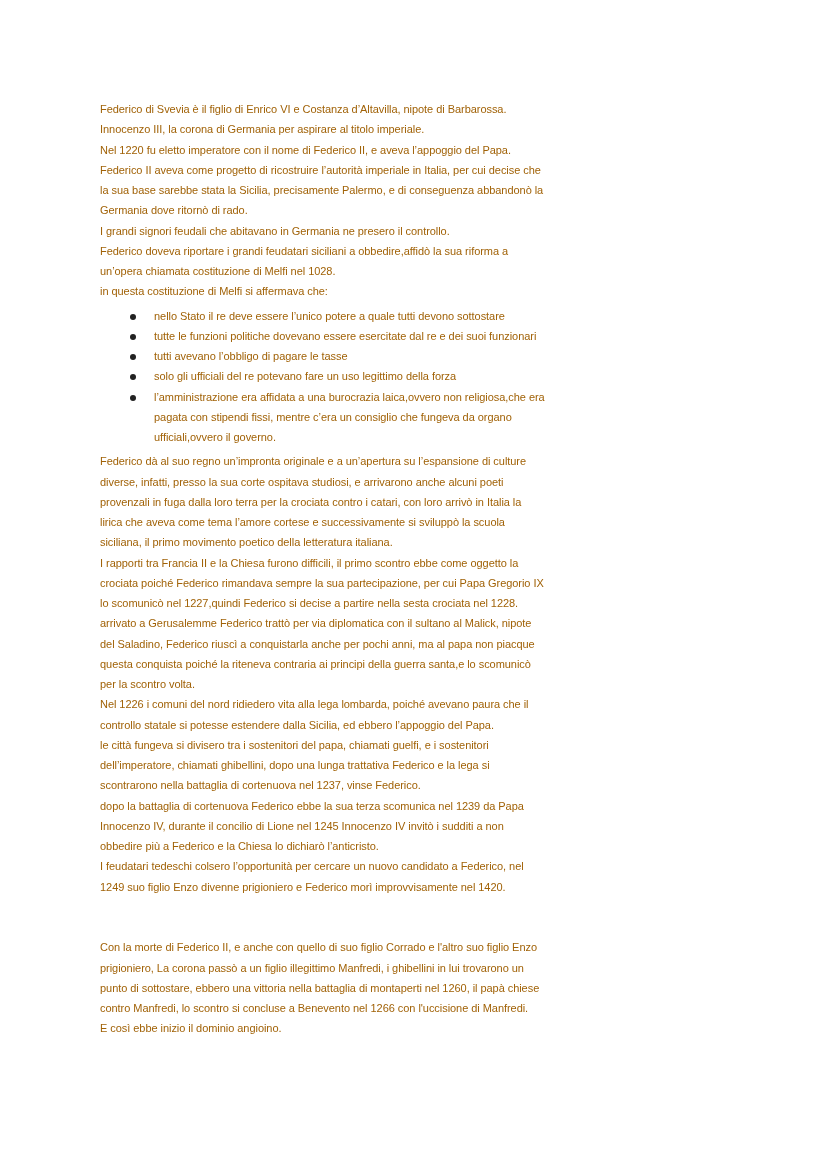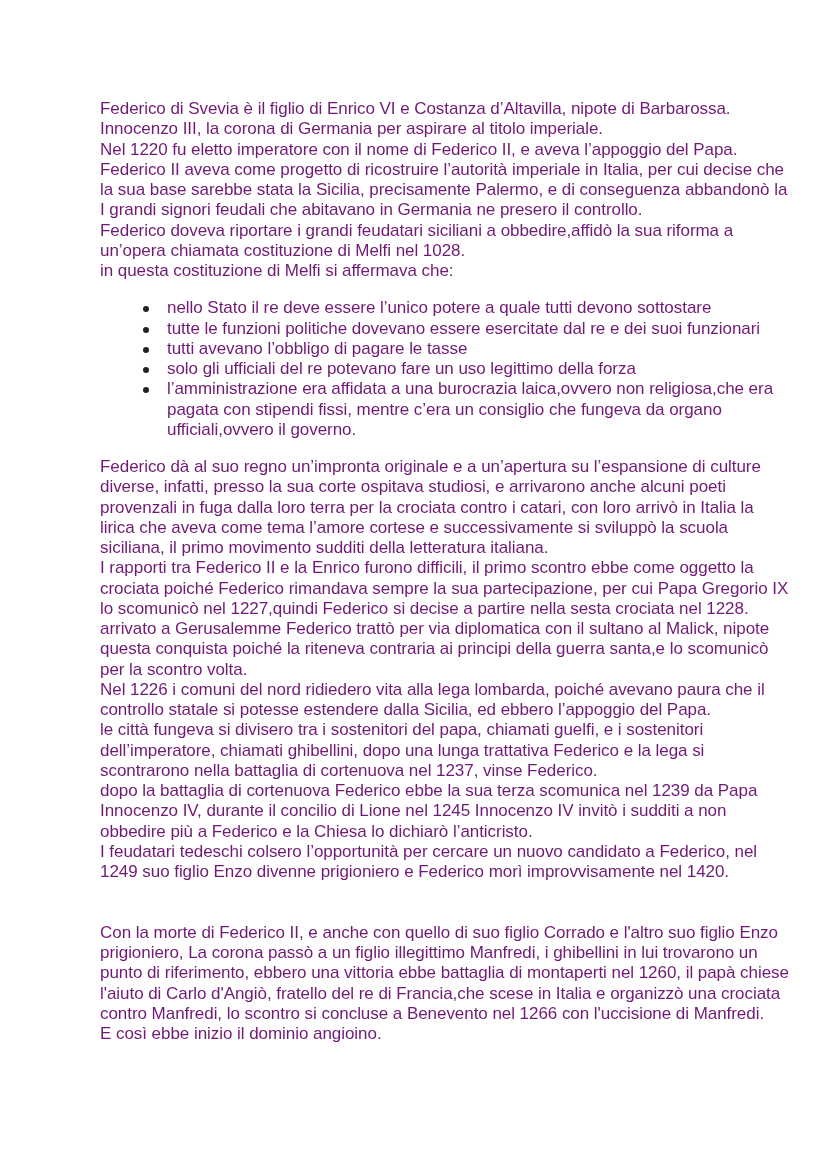--- a/index.html
+++ b/index.html
@@ -3,46 +3,47 @@
 <meta charset="utf-8">
 <style>
   html, body { margin: 0; padding: 0; background: #ffffff; }
   body { width: 828px; height: 1169px; position: relative; overflow: hidden; }
   .page {
     position: absolute;
     left: 100px;
     top: 99px;
     width: 650px;
     font-family: "Liberation Sans", sans-serif;
-    font-size: 17px;
+    font-size: 11px;
     line-height: 20.25px;
-    color: #701a75;
+    color: #a16207;
     letter-spacing: -0.05px;
   }
   .line { white-space: nowrap; display: block; height: 20.25px; }
-  ul.bullets { list-style: none; margin: 17px; padding: 0; }
+  ul.bullets { list-style: none; margin: 4px; padding: 0; }
   ul.bullets li { position: relative; padding-left: 50px; white-space: normal; }
   ul.bullets li .dot {
     position: absolute; left: 26px; top: 8px;
     width: 6px; height: 6px; border-radius: 50%; background: #222222;
   }
   ul.bullets li .bl { display: block; white-space: nowrap; height: 20.25px; }
   .gap { height: 40.5px; }
 </style>
 </head>
 <body>
 
 <div class="page">
   <div>
     <div>
       <span class="line">Federico di Svevia è il figlio di Enrico VI e Costanza d’Altavilla, nipote di Barbarossa.</span>
       <span class="line">Innocenzo III, la corona di Germania per aspirare al titolo imperiale.</span>
       <span class="line">Nel 1220 fu eletto imperatore con il nome di Federico II, e aveva l’appoggio del Papa.</span>
       <span class="line">Federico II aveva come progetto di ricostruire l’autorità imperiale in Italia, per cui decise che</span>
       <span class="line">la sua base sarebbe stata la Sicilia, precisamente Palermo, e di conseguenza abbandonò la</span>
+      <span class="line">Germania dove ritornò di rado.</span>
       <span class="line">I grandi signori feudali che abitavano in Germania ne presero il controllo.</span>
       <span class="line">Federico doveva riportare i grandi feudatari siciliani a obbedire,affidò la sua riforma a</span>
       <span class="line">un’opera chiamata costituzione di Melfi nel 1028.</span>
       <span class="line">in questa costituzione di Melfi si affermava che:</span>
     </div>
 
     <ul class="bullets">
       <li>
         <span class="dot"></span>
         <span class="bl">nello Stato il re deve essere l’unico potere a quale tutti devono sottostare</span>
@@ -65,43 +66,43 @@
         <span class="bl">pagata con stipendi fissi, mentre c’era un consiglio che fungeva da organo</span>
         <span class="bl">ufficiali,ovvero il governo.</span>
       </li>
     </ul>
 
     <div>
       <span class="line">Federico dà al suo regno un’impronta originale e a un’apertura su l’espansione di culture</span>
       <span class="line">diverse, infatti, presso la sua corte ospitava studiosi, e arrivarono anche alcuni poeti</span>
       <span class="line">provenzali in fuga dalla loro terra per la crociata contro i catari, con loro arrivò in Italia la</span>
       <span class="line">lirica che aveva come tema l’amore cortese e successivamente si sviluppò la scuola</span>
-      <span class="line">siciliana, il primo movimento sudditi della letteratura italiana.</span>
-      <span class="line">I rapporti tra Federico II e la Enrico furono difficili, il primo scontro ebbe come oggetto la</span>
+      <span class="line">siciliana, il primo movimento poetico della letteratura italiana.</span>
+      <span class="line">I rapporti tra Francia II e la Chiesa furono difficili, il primo scontro ebbe come oggetto la</span>
       <span class="line">crociata poiché Federico rimandava sempre la sua partecipazione, per cui Papa Gregorio IX</span>
       <span class="line">lo scomunicò nel 1227,quindi Federico si decise a partire nella sesta crociata nel 1228.</span>
       <span class="line">arrivato a Gerusalemme Federico trattò per via diplomatica con il sultano al Malick, nipote</span>
+      <span class="line">del Saladino, Federico riuscì a conquistarla anche per pochi anni, ma al papa non piacque</span>
       <span class="line">questa conquista poiché la riteneva contraria ai principi della guerra santa,e lo scomunicò</span>
       <span class="line">per la scontro volta.</span>
       <span class="line">Nel 1226 i comuni del nord ridiedero vita alla lega lombarda, poiché avevano paura che il</span>
       <span class="line">controllo statale si potesse estendere dalla Sicilia, ed ebbero l’appoggio del Papa.</span>
       <span class="line">le città fungeva si divisero tra i sostenitori del papa, chiamati guelfi, e i sostenitori</span>
       <span class="line">dell’imperatore, chiamati ghibellini, dopo una lunga trattativa Federico e la lega si</span>
       <span class="line">scontrarono nella battaglia di cortenuova nel 1237, vinse Federico.</span>
       <span class="line">dopo la battaglia di cortenuova Federico ebbe la sua terza scomunica nel 1239 da Papa</span>
       <span class="line">Innocenzo IV, durante il concilio di Lione nel 1245 Innocenzo IV invitò i sudditi a non</span>
       <span class="line">obbedire più a Federico e la Chiesa lo dichiarò l’anticristo.</span>
       <span class="line">I feudatari tedeschi colsero l’opportunità per cercare un nuovo candidato a Federico, nel</span>
       <span class="line">1249 suo figlio Enzo divenne prigioniero e Federico morì improvvisamente nel 1420.</span>
     </div>
   </div>
 
   <div class="gap"></div>
 
   <div>
     <span class="line">Con la morte di Federico II, e anche con quello di suo figlio Corrado e l'altro suo figlio Enzo</span>
     <span class="line">prigioniero, La corona passò a un figlio illegittimo Manfredi, i ghibellini in lui trovarono un</span>
-    <span class="line">punto di riferimento, ebbero una vittoria ebbe battaglia di montaperti nel 1260, il papà chiese</span>
-    <span class="line">l'aiuto di Carlo d'Angiò, fratello del re di Francia,che  scese in Italia e organizzò una crociata</span>
+    <span class="line">punto di sottostare, ebbero una vittoria nella battaglia di montaperti nel 1260, il papà chiese</span>
     <span class="line">contro Manfredi, lo scontro si concluse a Benevento nel 1266 con l'uccisione di Manfredi.</span>
     <span class="line">E così ebbe inizio il dominio angioino.</span>
   </div>
 </div>
 
 </body></html>

